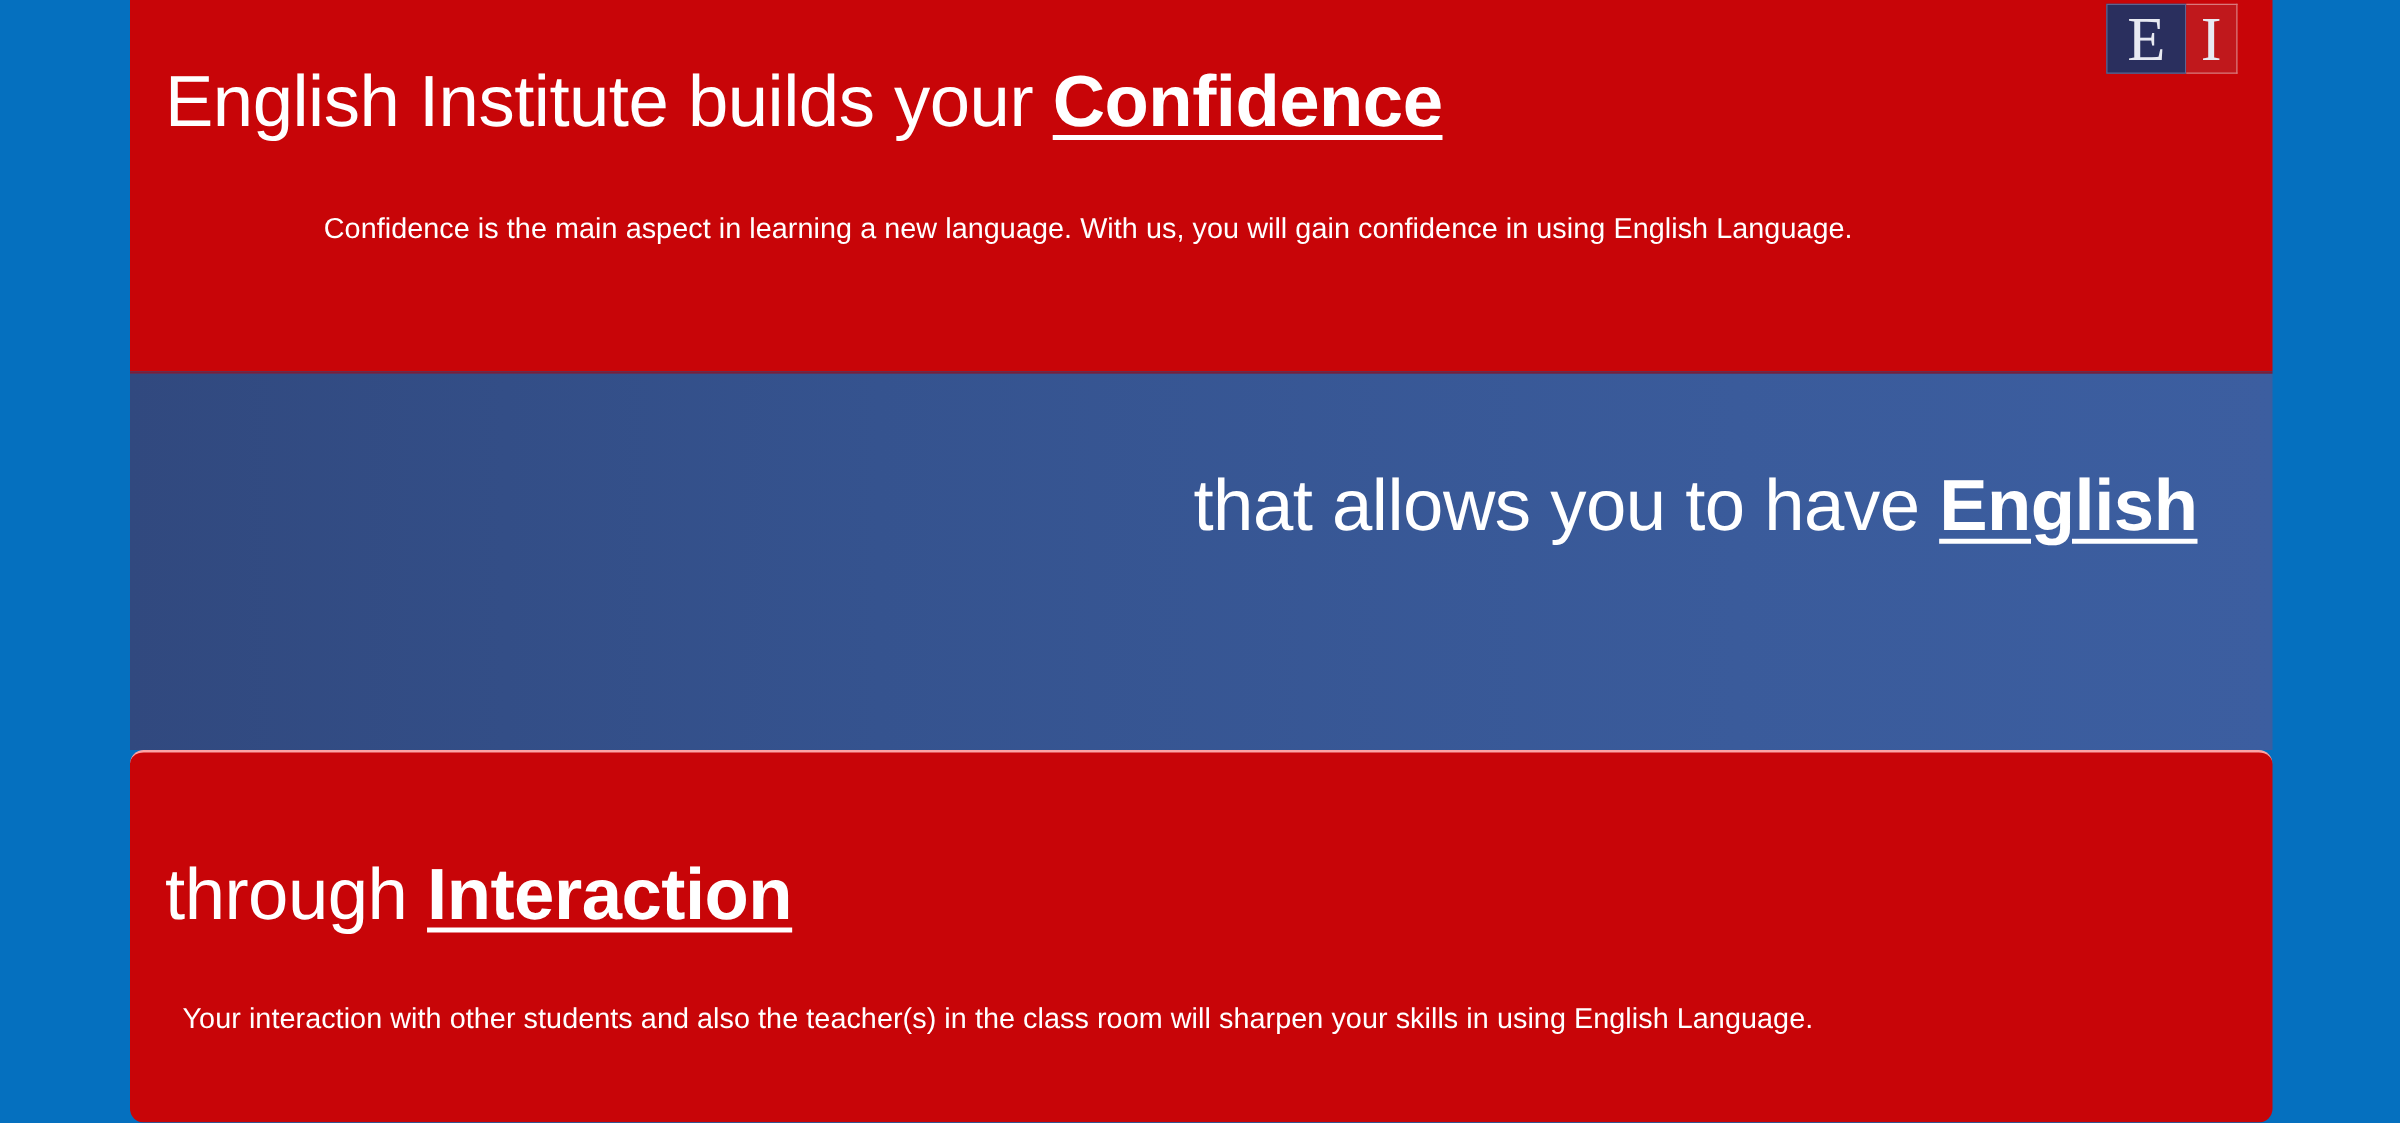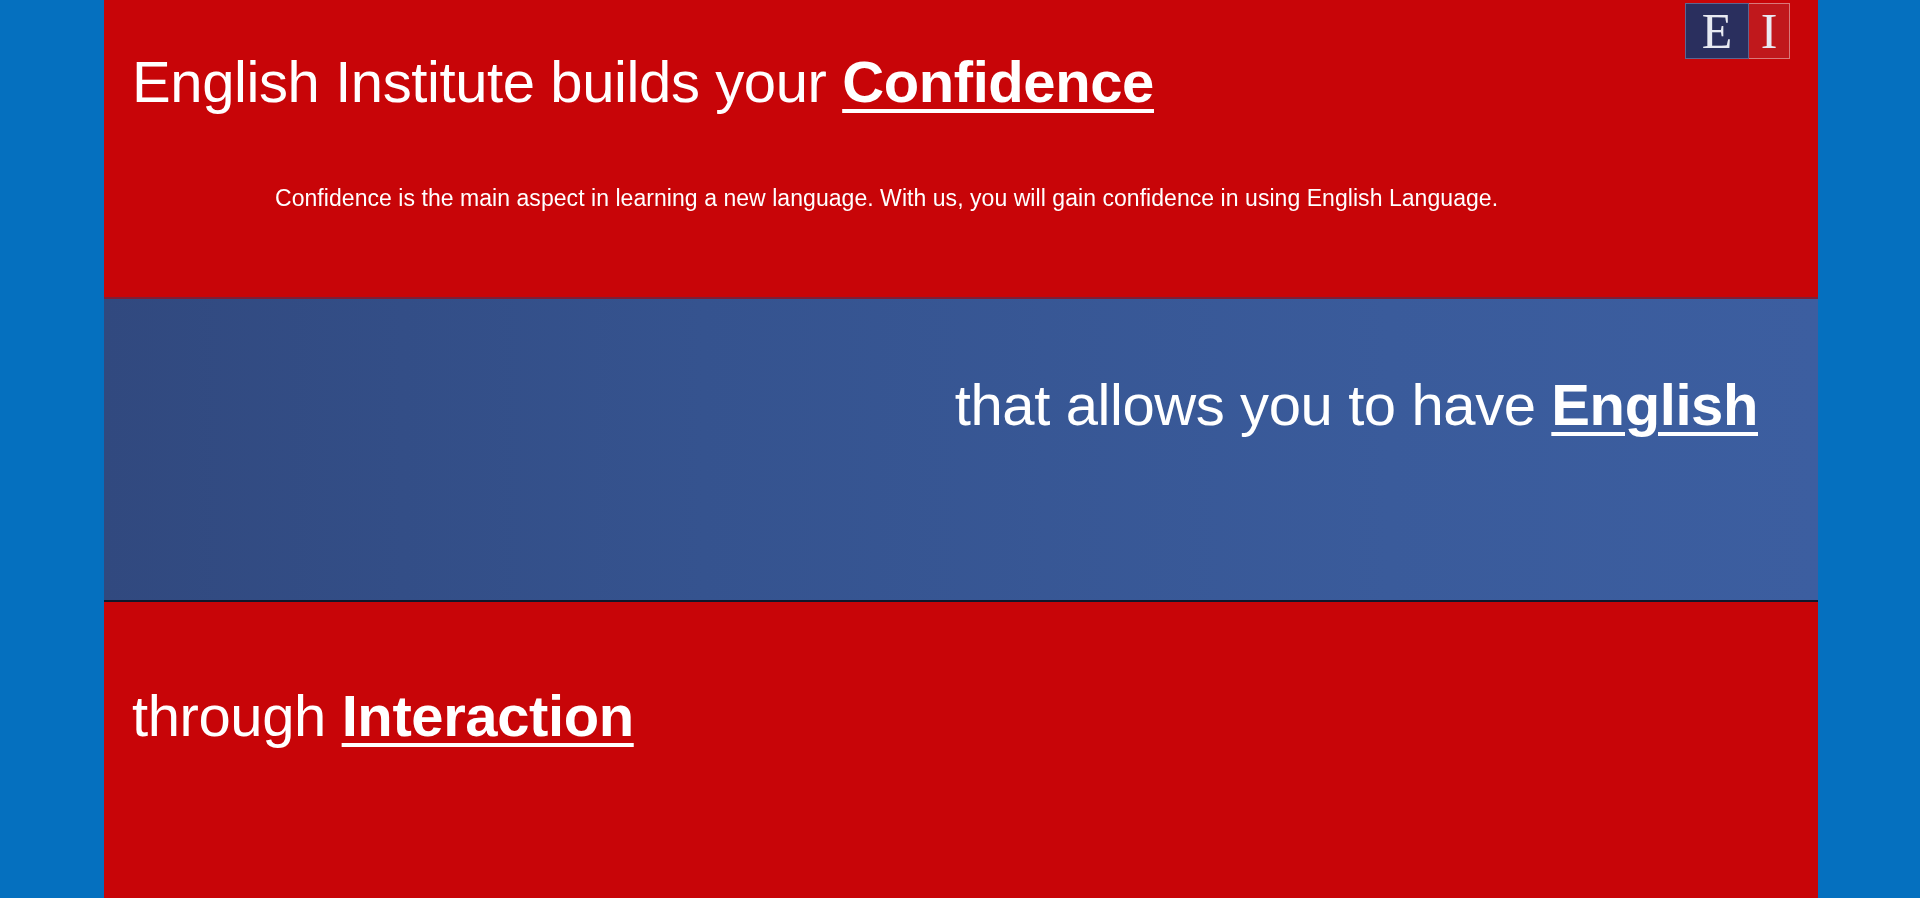--- a/index.html
+++ b/index.html
@@ -41,42 +41,43 @@
     top: 297px;
     height: 303px;
     background: linear-gradient(90deg, #31497f 0%, #35538f 35%, #3a5b9b 75%, #3c5ea0 100%);
     border-top: 2px solid #7c1f38;
   }
 
   .panel-interaction {
     top: 600px;
     height: 298px;
     background: #c80508;
-    border-top: 2px solid #0f172a;
+    border-top: 2px solid #fca5a5;
+    border-radius: 11px;
   }
 
   
   .heading {
     margin: 0;
     color: #ffffff;
     font-weight: 400;
     font-size: 58px;
     line-height: 1.12;
     letter-spacing: -0.4px;
     white-space: nowrap;
   }
   .heading .accent {
     font-weight: 700;
     text-decoration: underline;
     text-underline-offset: 7px;
     text-decoration-thickness: 4px;
   }
 
   .sub {
-    margin: 16px;
+    margin: 0;
     color: #ffffff;
     font-size: 23px;
     font-weight: 400;
     line-height: 1.25;
     letter-spacing: 0.05px;
     white-space: nowrap;
   }
 
   
   .h-confidence {
@@ -170,16 +171,17 @@
 
     <h1 class="heading h-growth"><span>that allows you to have </span><span class="accent">English</span></h1>
 
 
   </section>
 
   <section class="panel panel-interaction">
 
     <h1 class="heading h-interaction"><span>through </span><span class="accent">Interaction</span></h1>
 
+    <p class="sub sub-interaction">Your interaction with other students and also the teacher(s) in the class room will sharpen your skills in using English Language.</p>
 
   </section>
 
 </div>
 
 </body></html>

